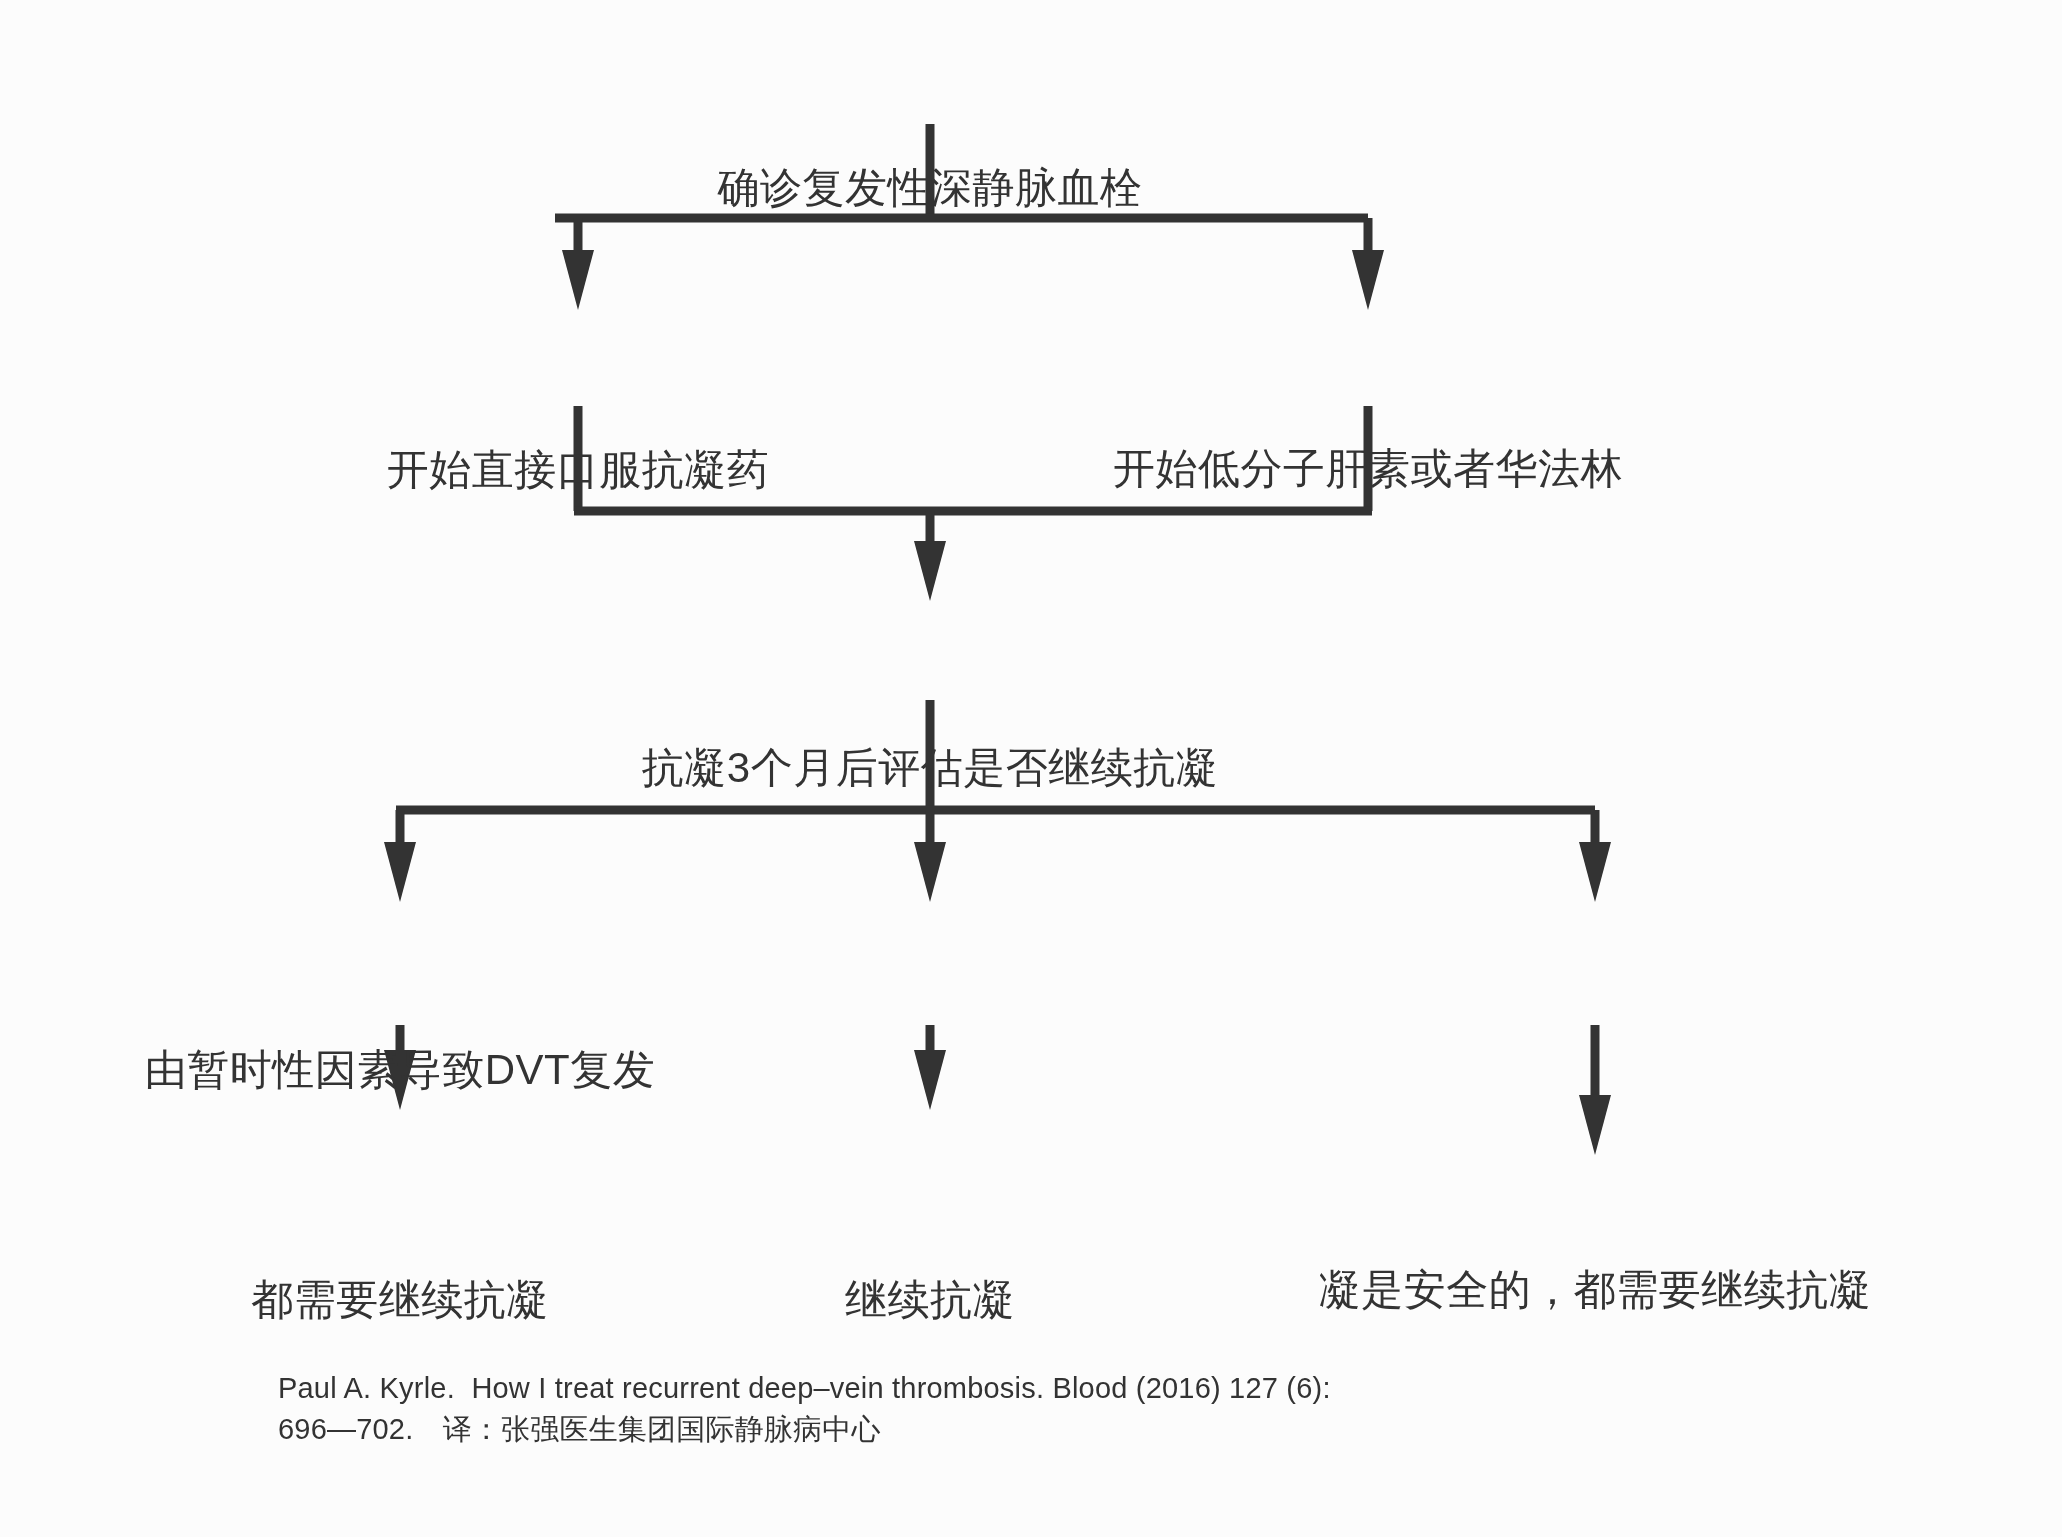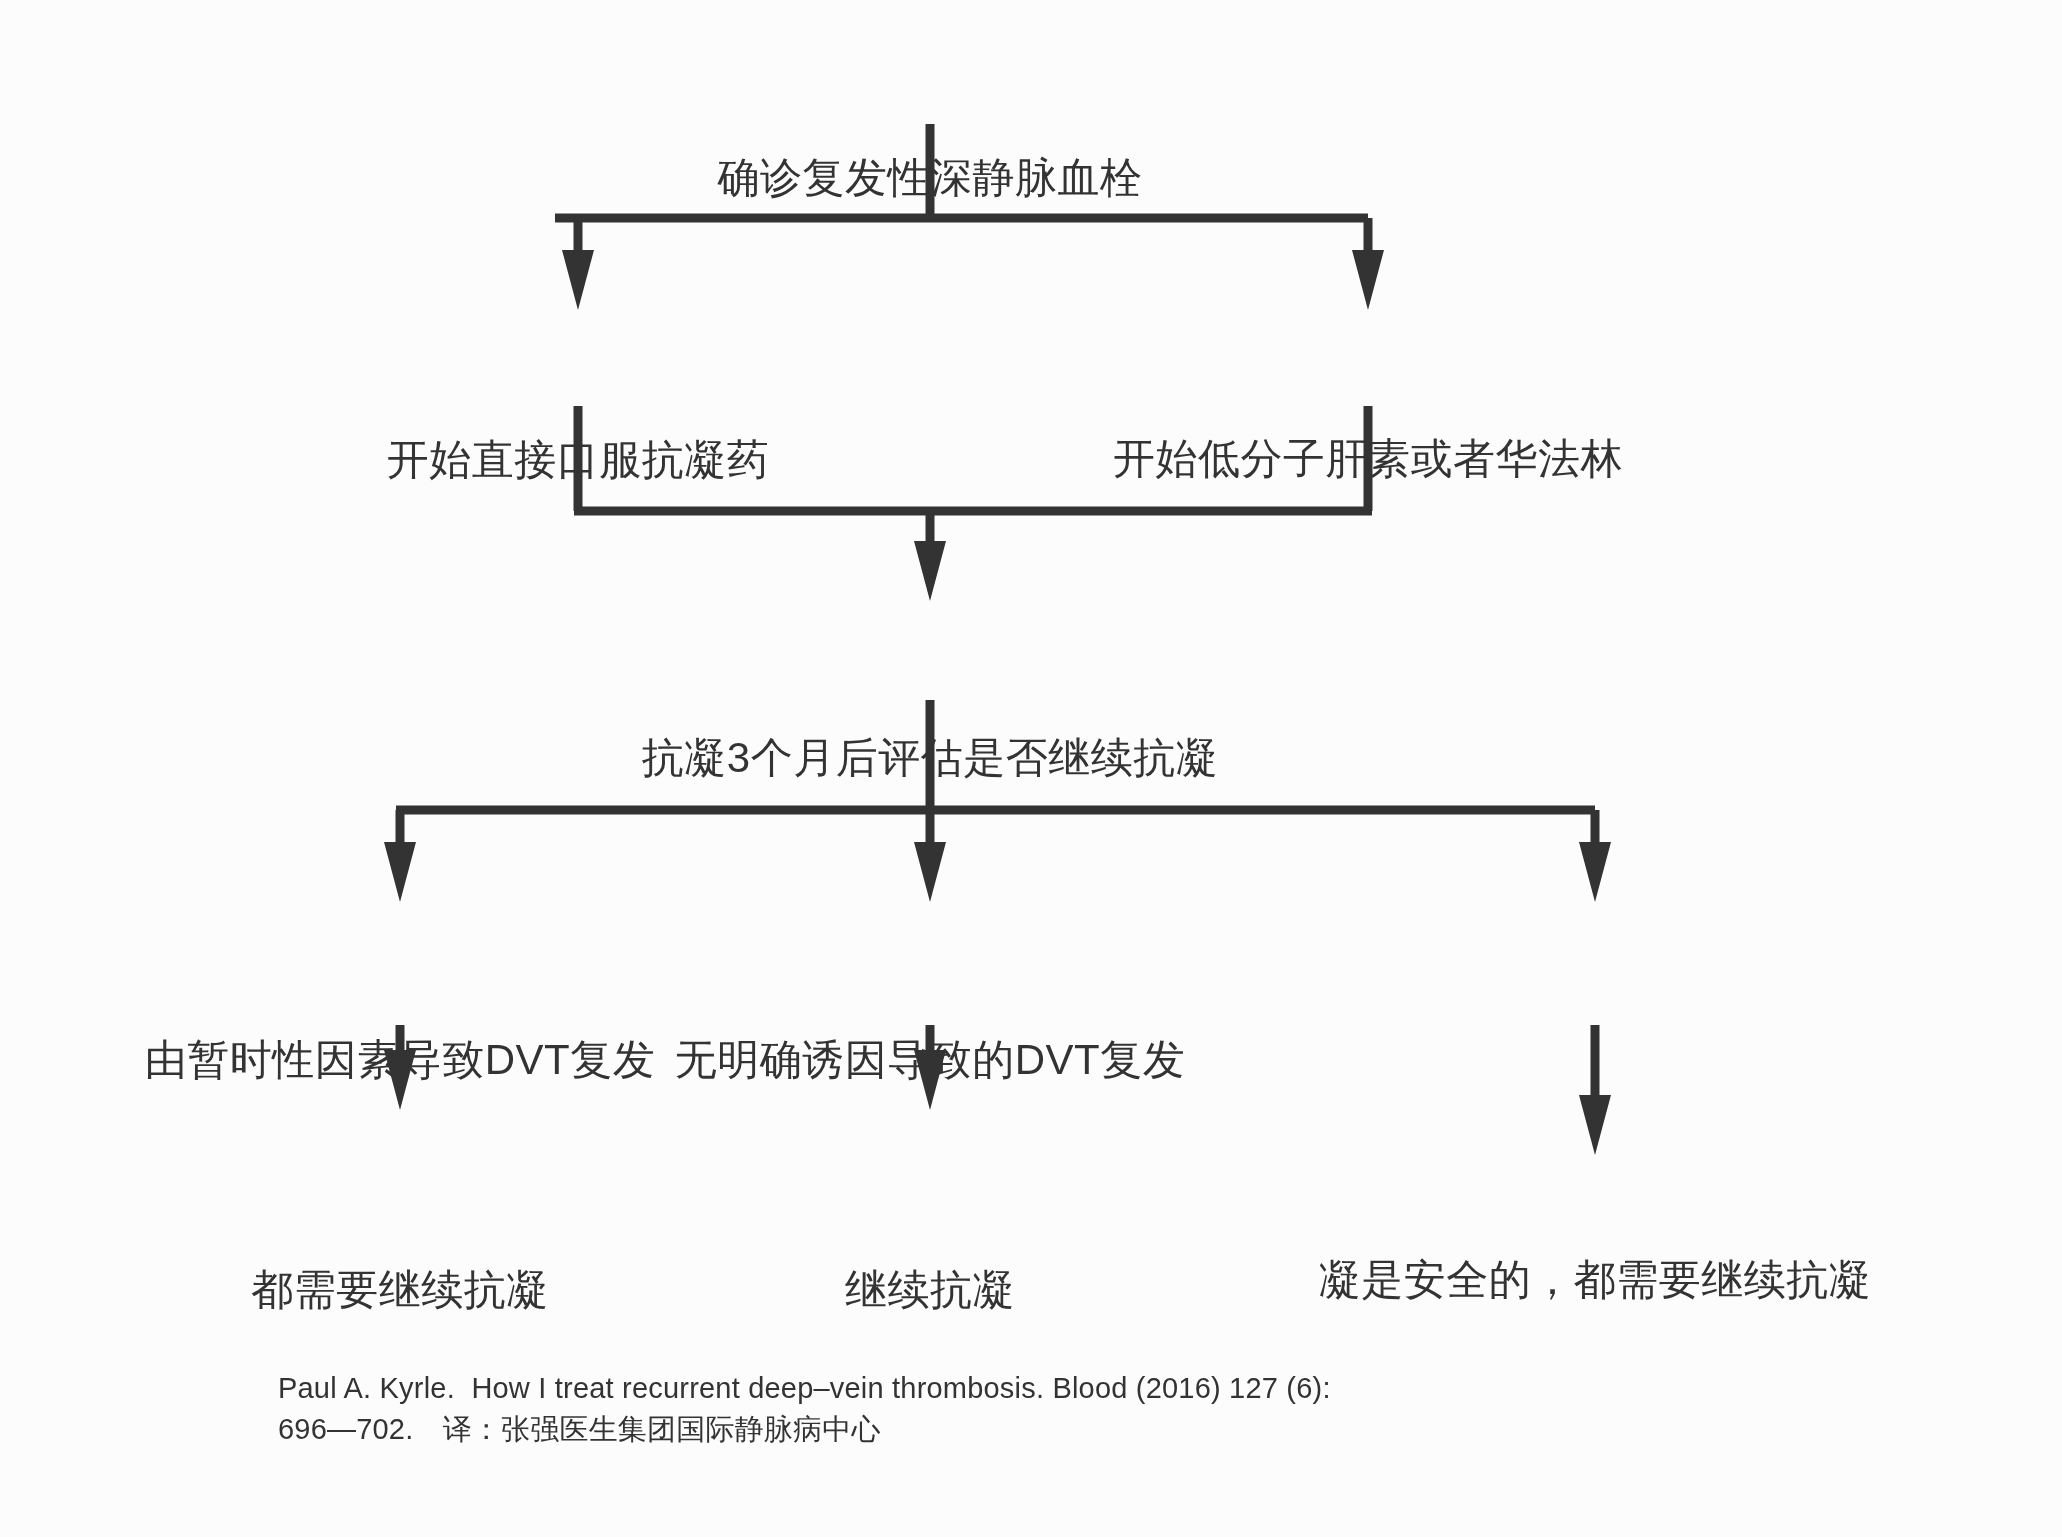--- a/index.html
+++ b/index.html
@@ -29,20 +29,21 @@
     color: #333333;
     font-size: 42px;
     line-height: 1.22;
     letter-spacing: 0.5px;
     text-align: center;
     white-space: pre;
     font-weight: 400;
   }
   .node .line {
     display: block;
+    margin-top: 10px;
   }
   .citation {
     position: absolute;
     left: 278px;
     top: 1368px;
     width: 1500px;
     color: #333333;
     font-size: 29px;
     line-height: 1.42;
     letter-spacing: 0.2px;
@@ -120,23 +121,20 @@
   </div>
 
   <div class="node" style="left:330px; top:630px; width:1200px;">
     <span class="line">抗凝3个月后评估是否继续抗凝</span>
   </div>
 
   <div class="node" style="left:20px; top:932px; width:760px;text-align:center;">
     <span class="line">由暂时性因素导致DVT复发</span>
   </div>
 
-  <div class="node" style="left:550px; top:932px; width:760px;">
-    <span class="line">无明确诱因导致的DVT复发</span>
-  </div>
 
 
   <div class="node" style="left:20px; top:1162px; width:760px;">
     <span class="line">都需要继续抗凝</span>
   </div>
 
   <div class="node" style="left:550px; top:1162px; width:760px;">
     <span class="line">继续抗凝</span>
   </div>
 

